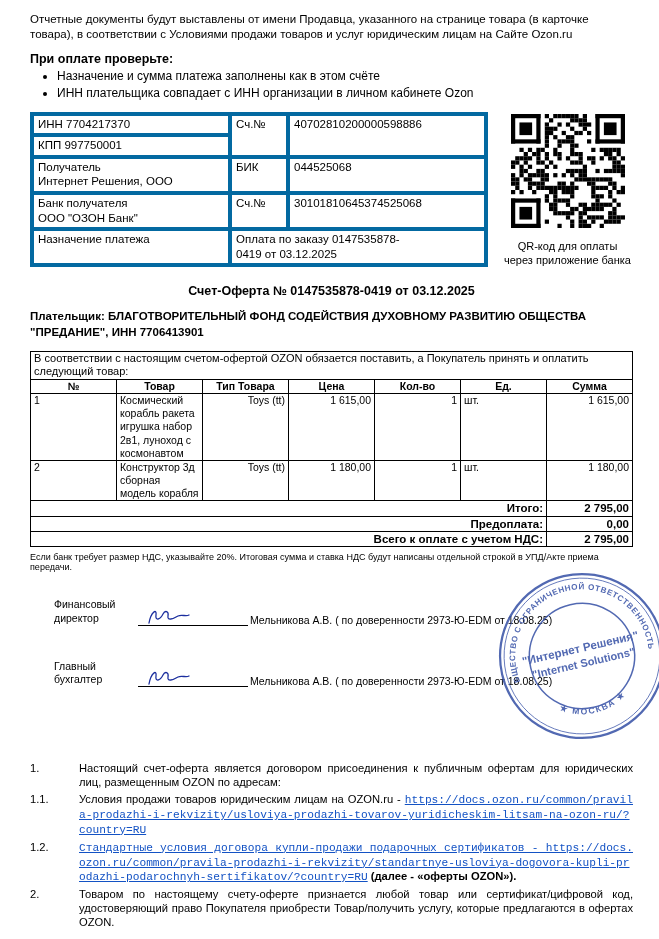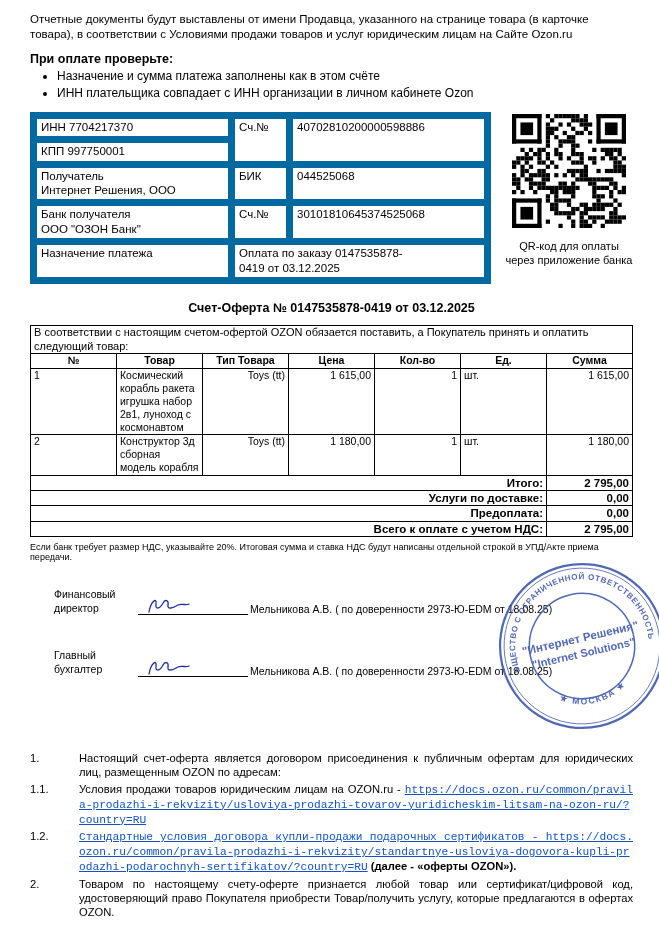--- a/index.html
+++ b/index.html
@@ -7,21 +7,21 @@
     font-family:"Liberation Sans", sans-serif; overflow:hidden; }
   .page { width:659px; height:939px; padding:12px 26px 0 30px; position:relative; }
 
   .intro { font-size:11.5px; line-height:1.3; }
   .check-title { font-size:12.5px; font-weight:bold; margin-top:10px; }
   .bullets { margin:3px 0 0 27px; font-size:12px; }
   .bullets li { margin-top:3px; }
 
   .bank-row { display:flex; margin-top:12px; }
   table.bank { border-collapse:collapse; font-size:11.5px; width:454px; table-layout:fixed; }
-  table.bank td { border:7px solid #0369a1; padding:1px 4px 2px 4px; vertical-align:top; line-height:1.25; }
+  table.bank td { border:4px solid #0369a1; padding:1px 4px 2px 4px; vertical-align:top; line-height:1.25; }
   td.b-left { width:198px; }
   td.b-mid  { width:58px; }
   td.b-right{ width:198px; }
   .purpose-inner { width:178px; }
 
   .qr-wrap { width:170px; margin-left:14px; text-align:center; padding-top:2px; }
   .qr-box { display:inline-block; }
   .qr-caption { font-size:11px; line-height:1.3; margin-top:7px; }
 
   .doc-title { text-align:center; font-weight:bold; font-size:12.5px; margin-top:17px; }
@@ -387,20 +387,21 @@
           </svg>
       </span>
       <div class="qr-caption">
         <div>QR-код для оплаты</div>
         <div>через приложение банка</div>
       </div>
     </div>
   </div>
 
   <div class="doc-title">Счет-Оферта № 0147535878-0419 от 03.12.2025</div>
+  <div class="payer">Плательщик: БЛАГОТВОРИТЕЛЬНЫЙ ФОНД СОДЕЙСТВИЯ ДУХОВНОМУ РАЗВИТИЮ ОБЩЕСТВА "ПРЕДАНИЕ", ИНН 7706413901</div>
 
   <table class="items">
     <tbody>
         <tr>
       <td class="items-intro" colspan="7">В соответствии с настоящим счетом-офертой OZON обязается поставить, а Покупатель принять и оплатить следующий товар:</td>
     </tr>
     <tr>
       <th class="col-num">№</th>
       <th class="col-name">Товар</th>
       <th class="col-type">Тип Товара</th>
@@ -423,24 +424,20 @@
       <td>Конструктор 3д сборная модель корабля</td>
       <td class="ta-c">Toys (tt)</td>
       <td class="ta-r">1 180,00</td>
       <td class="ta-r">1</td>
       <td>шт.</td>
       <td class="ta-r">1 180,00</td>
     </tr>
     <tr class="total-row">
       <td class="total-label" colspan="6">Итого:</td>
       <td class="total-value">2 795,00</td>
-    </tr>
-    <tr class="total-row">
-      <td class="total-label" colspan="6">Услуги по доставке:</td>
-      <td class="total-value">0,00</td>
     </tr>
     <tr class="total-row">
       <td class="total-label" colspan="6">Предоплата:</td>
       <td class="total-value">0,00</td>
     </tr>
     <tr class="total-row">
       <td class="total-label" colspan="6">Всего к оплате с учетом НДС:</td>
       <td class="total-value">2 795,00</td>
     </tr>
   </tbody>

